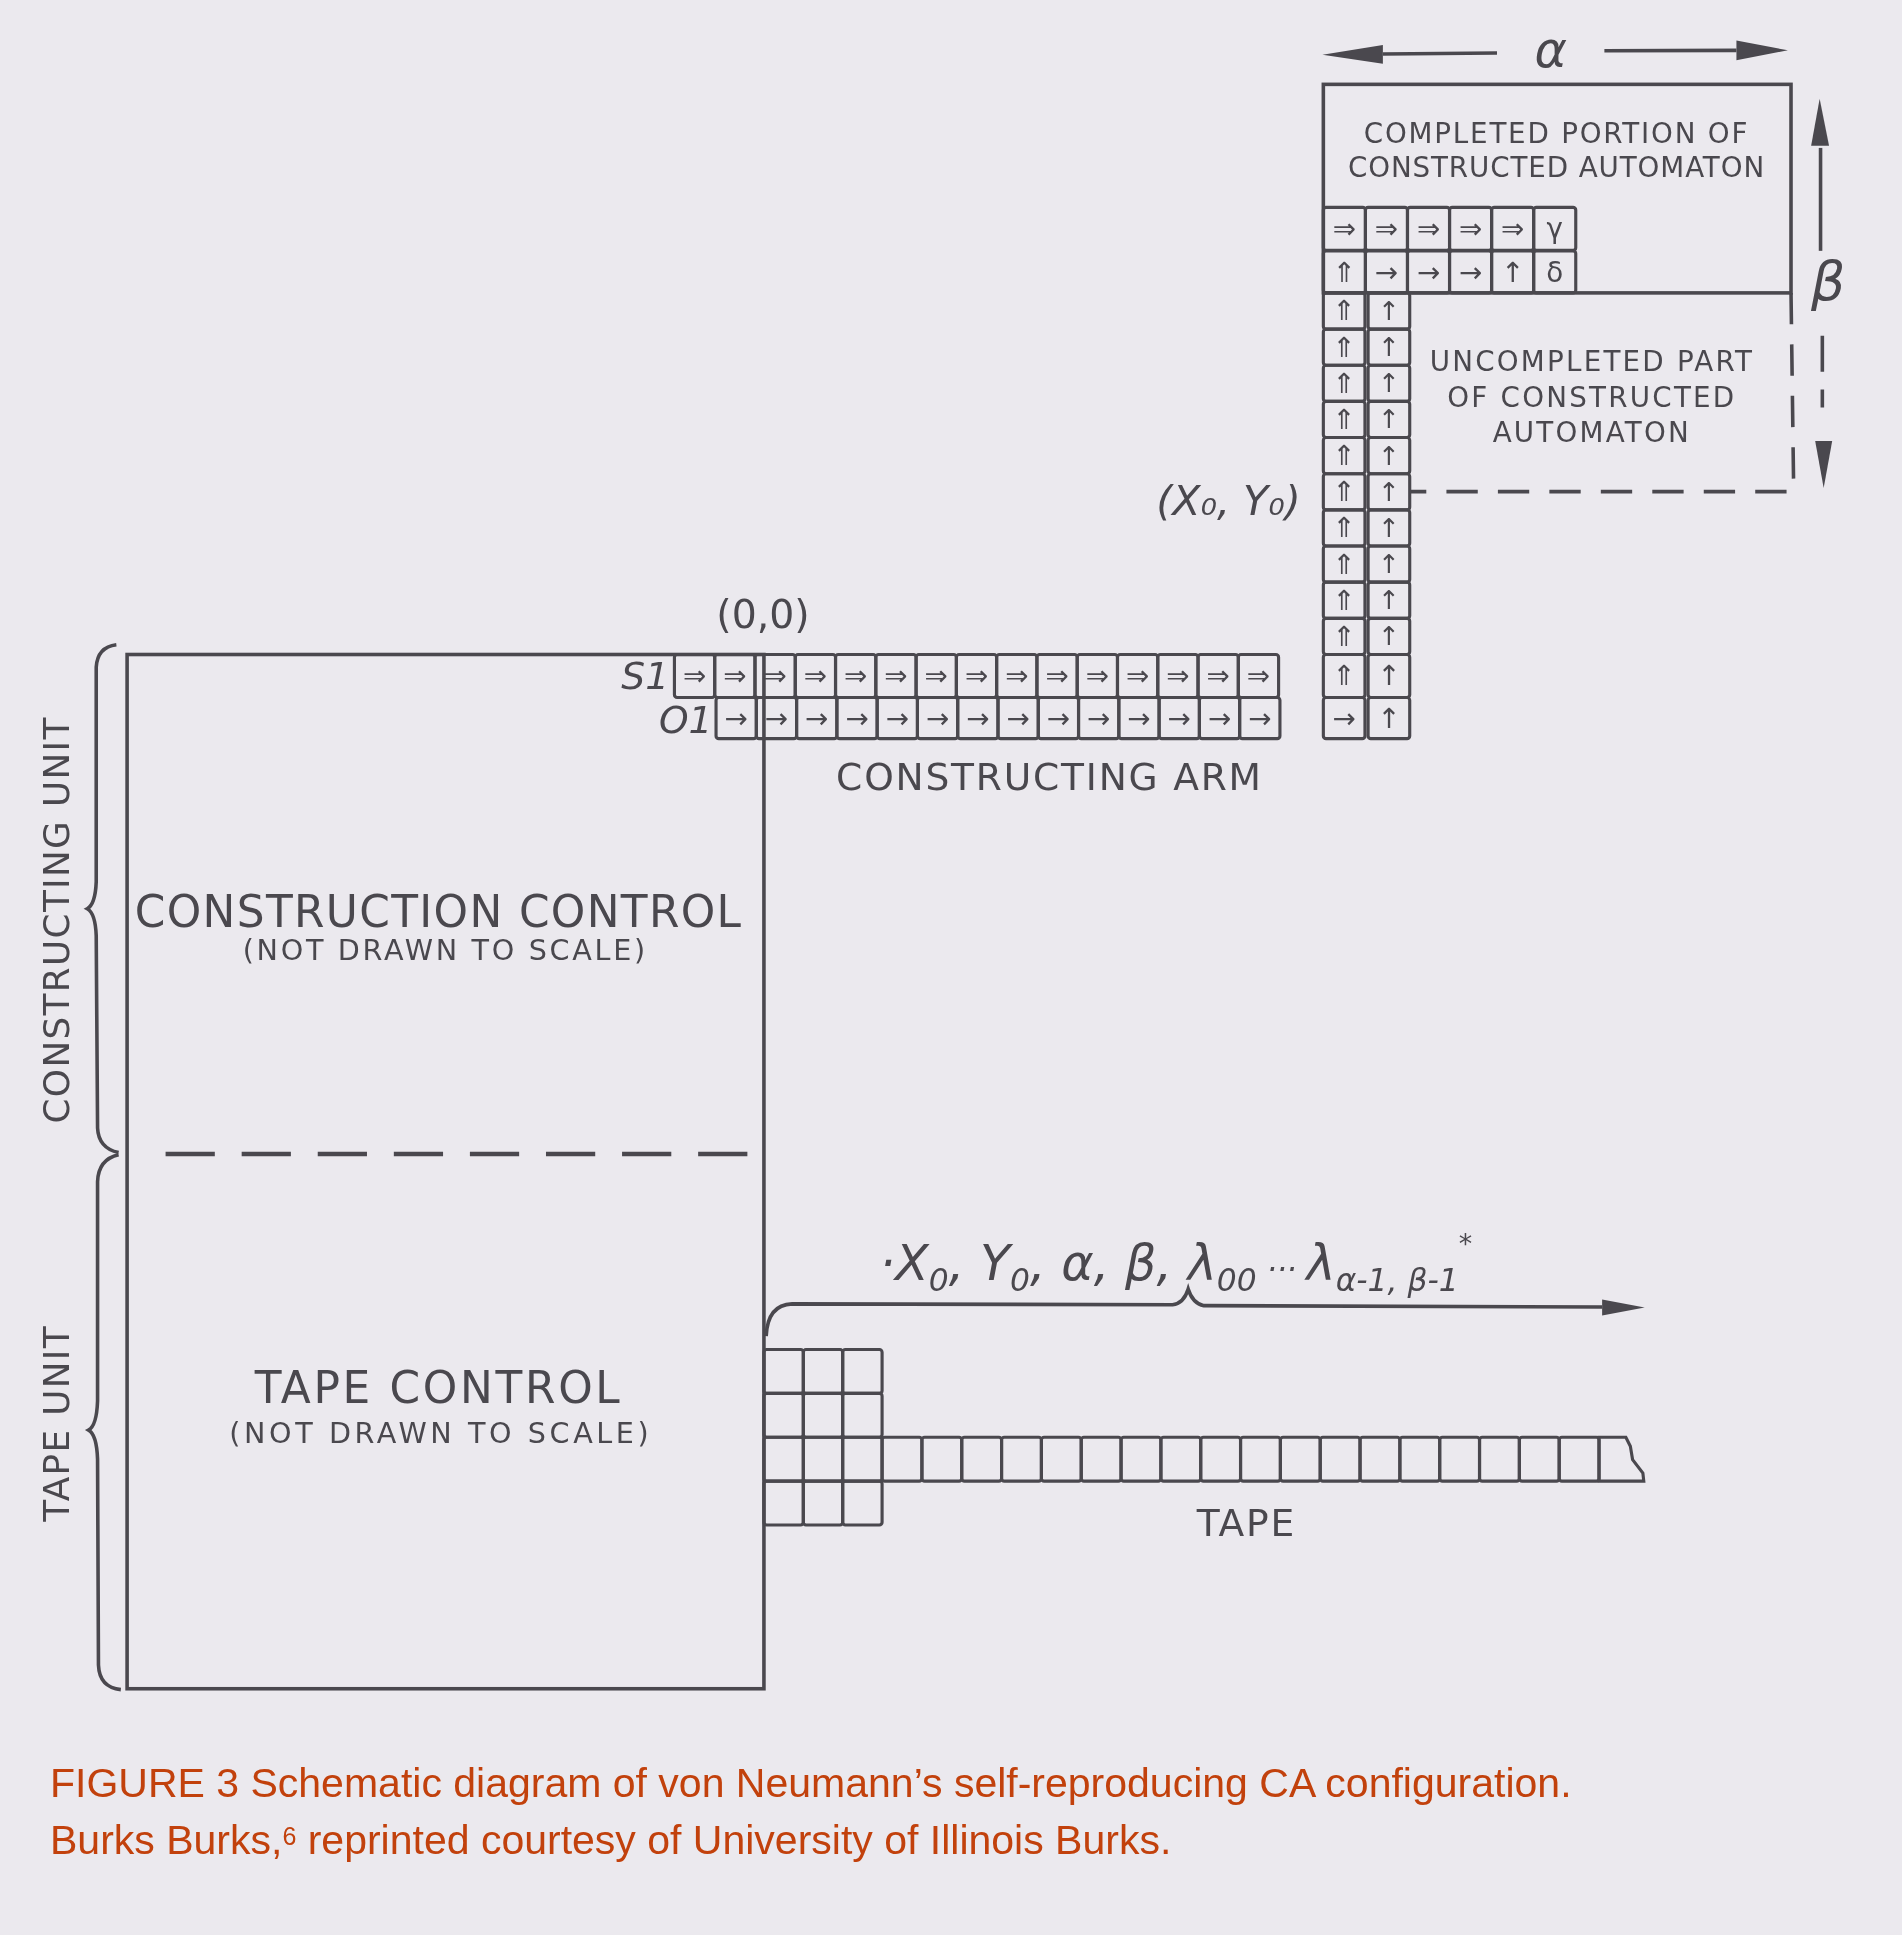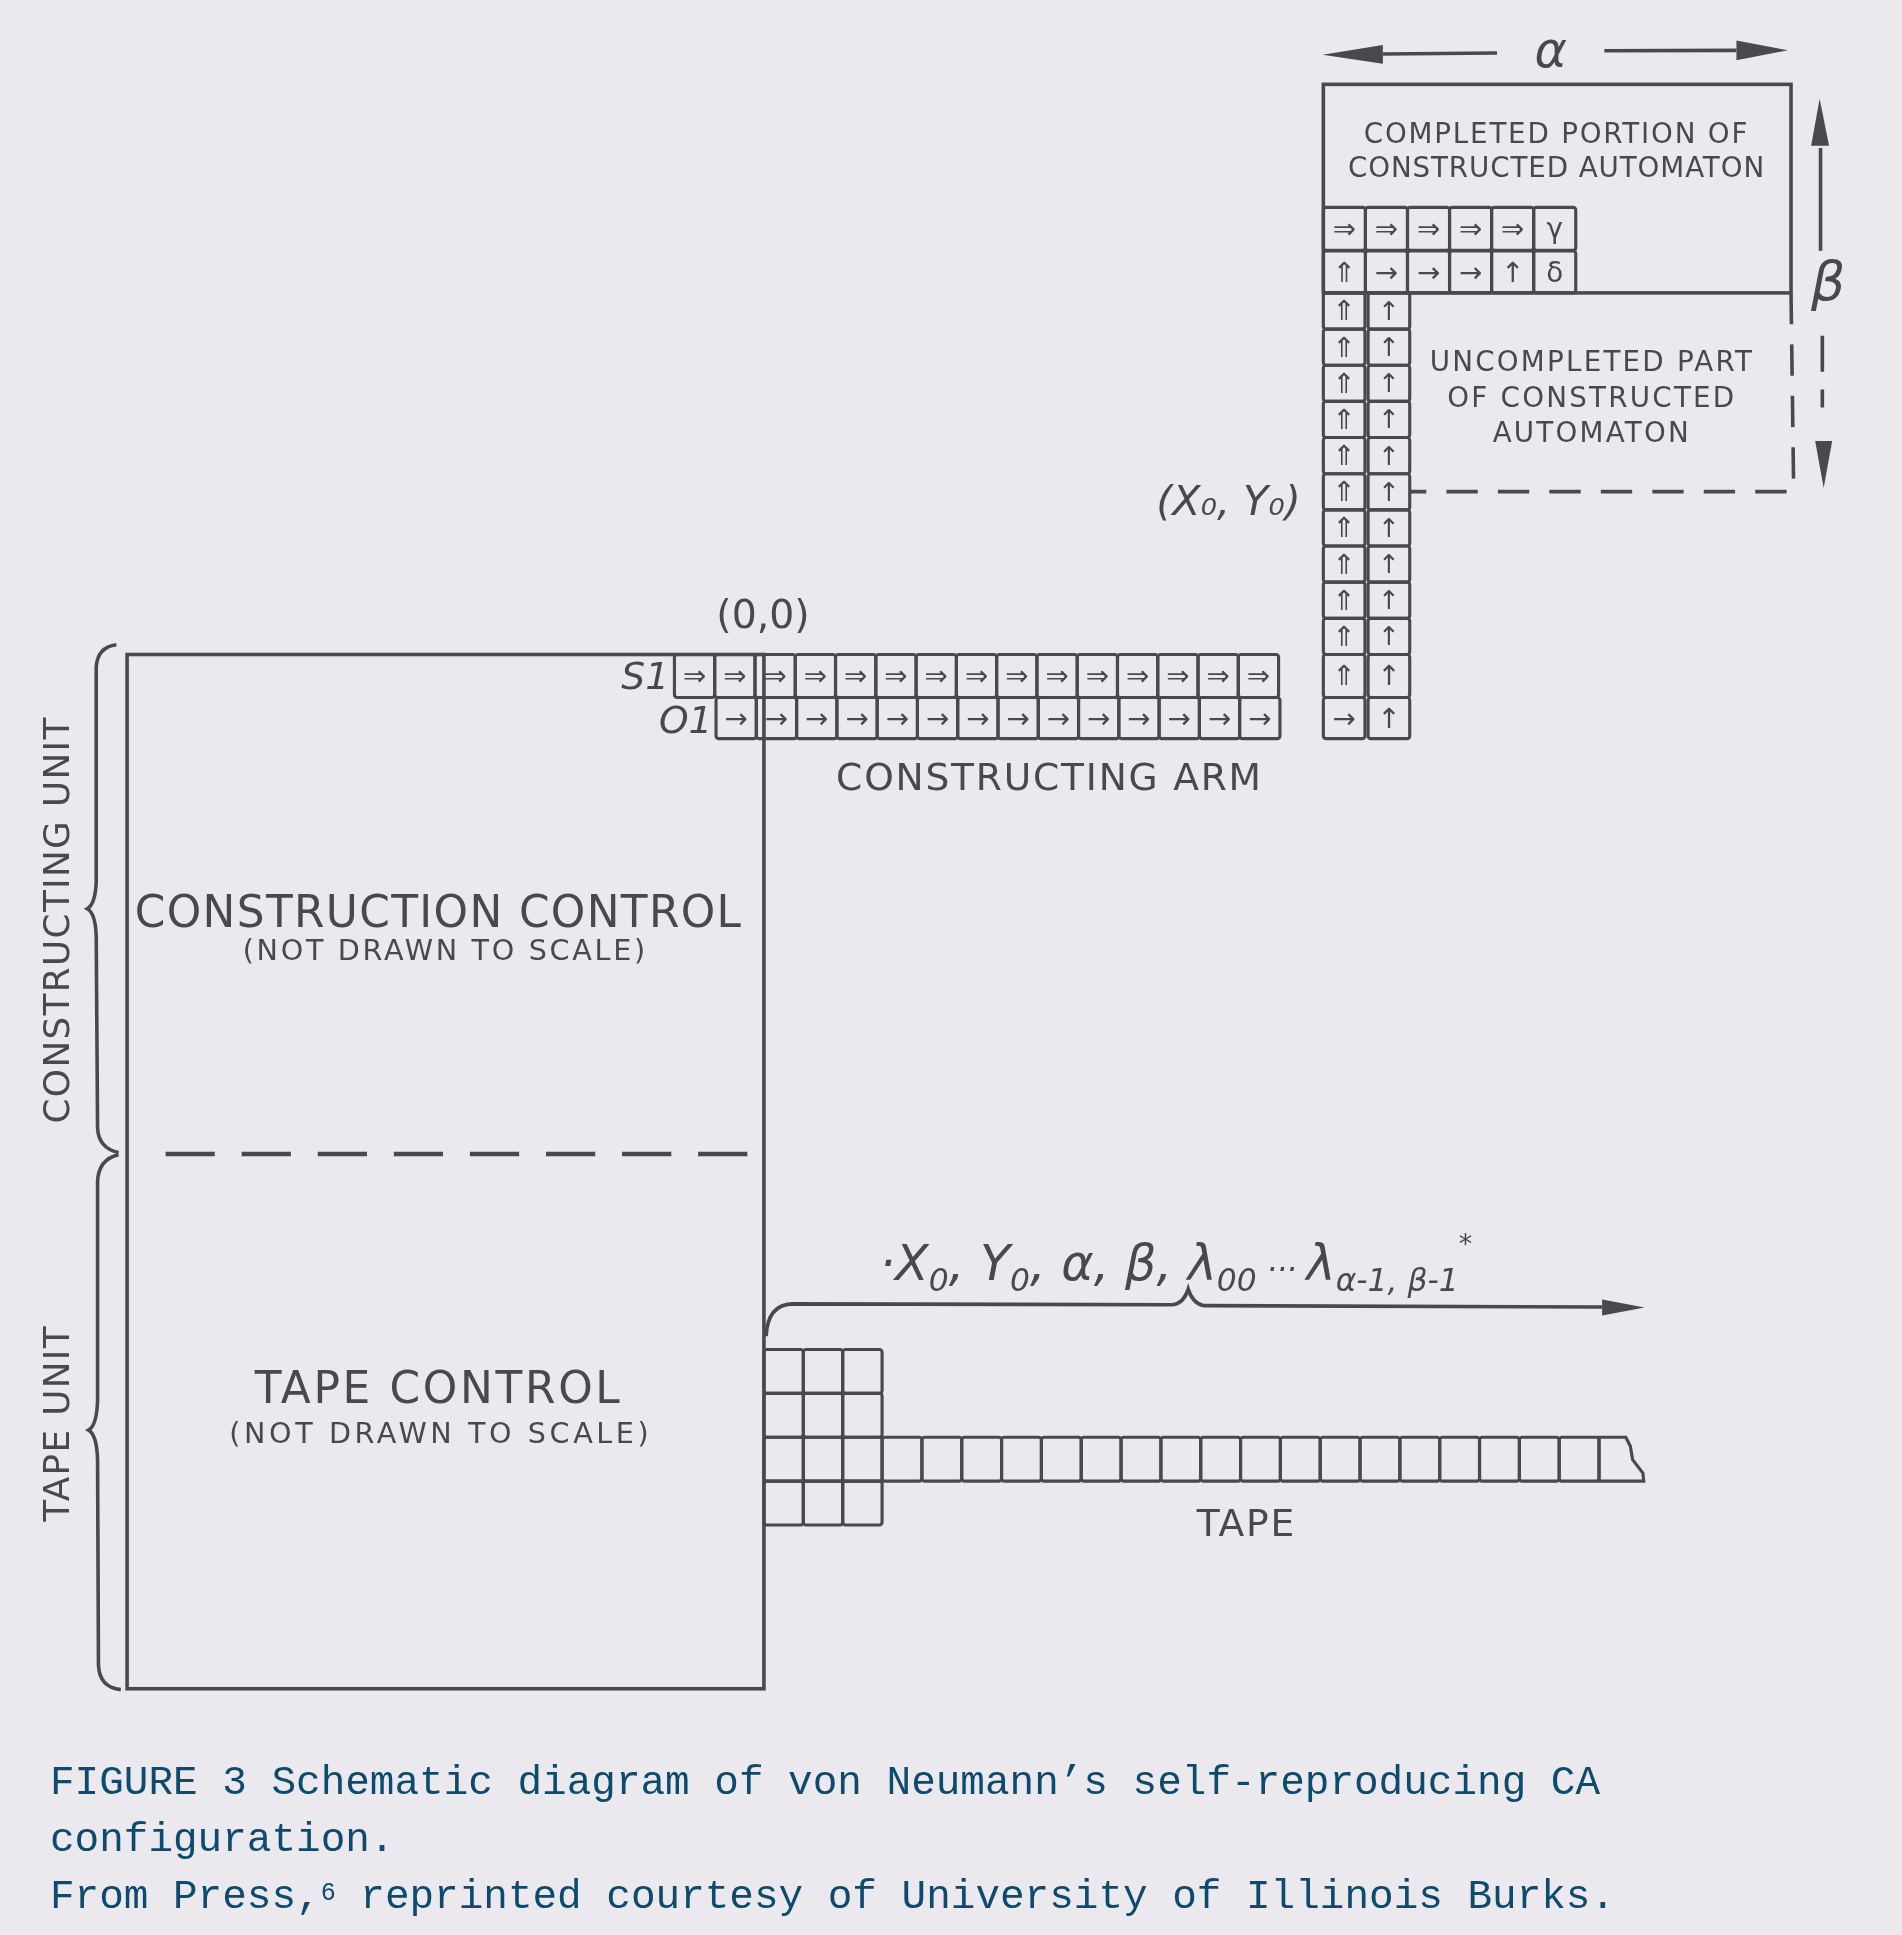--- a/index.html
+++ b/index.html
@@ -1,19 +1,19 @@
 <!DOCTYPE html>
 <html style="font-size:7.2px"><head>
 <meta charset="utf-8">
 <style>
   html, body { margin:0; padding:0; background:#ebe9ee; }
   body { width:1902px; height:1936px; position:relative; overflow:hidden; font-family:"DejaVu Sans", sans-serif; color:#4a484e; }
   svg#diagram { position:absolute; left:0; top:0; width:1902px; height:1936px; }
   .lbl { font-family:"DejaVu Sans", sans-serif; fill:#4a484e; }
-  .caption { position:absolute; left:50px; top:1755px; width:1790px; font-family:Liberation Mono, monospace; font-size:41px; line-height:57px; color:#0c4a6e; }
+  .caption { position:absolute; left:50px; top:1755px; width:1790px; font-family:Liberation Sans, sans-serif; font-size:41px; line-height:57px; color:#c2410c; }
   .caption sup { font-size:25px; vertical-align:top; position:relative; top:-4.5px; }
 </style>
 </head>
 <body>
 
 <svg id="diagram" viewBox="0 0 4250 4325" xmlns="http://www.w3.org/2000/svg">
   <defs>
     <marker id="ah" viewBox="0 0 10 10" refX="9" refY="5" markerWidth="10" markerHeight="10" orient="auto-start-reverse" markerUnits="userSpaceOnUse">
       <path d="M0,1.5 L10,5 L0,8.5 Z" fill="#4a484e"></path>
     </marker>
@@ -244,15 +244,15 @@
 
   <text class="lbl" x="2785" y="3432" font-size="84" text-anchor="middle" letter-spacing="4">TAPE</text>
 
   <text class="lbl" x="1965" y="2860" font-size="110" font-style="italic">
     <tspan>·X</tspan><tspan font-size="70" dy="25">0</tspan><tspan dy="-25">, Y</tspan><tspan font-size="70" dy="25">0</tspan><tspan dy="-25">, α, β, λ</tspan><tspan font-size="70" dy="25">00</tspan><tspan dy="-25" font-size="70"> ··· </tspan><tspan>λ</tspan><tspan font-size="70" dy="25">α-1, β-1</tspan><tspan font-size="60" dy="-85">*</tspan>
   </text>
 </svg>
 
 <div class="caption">
   <div>FIGURE 3   Schematic diagram of von Neumann’s self-reproducing CA configuration.</div>
-  <div><span>From Press,</span><sup>6</sup><span> reprinted courtesy of University of Illinois Burks.</span></div>
+  <div><span>Burks Burks,</span><sup>6</sup><span> reprinted courtesy of University of Illinois Burks.</span></div>
 </div>
 
 
 </body></html>

